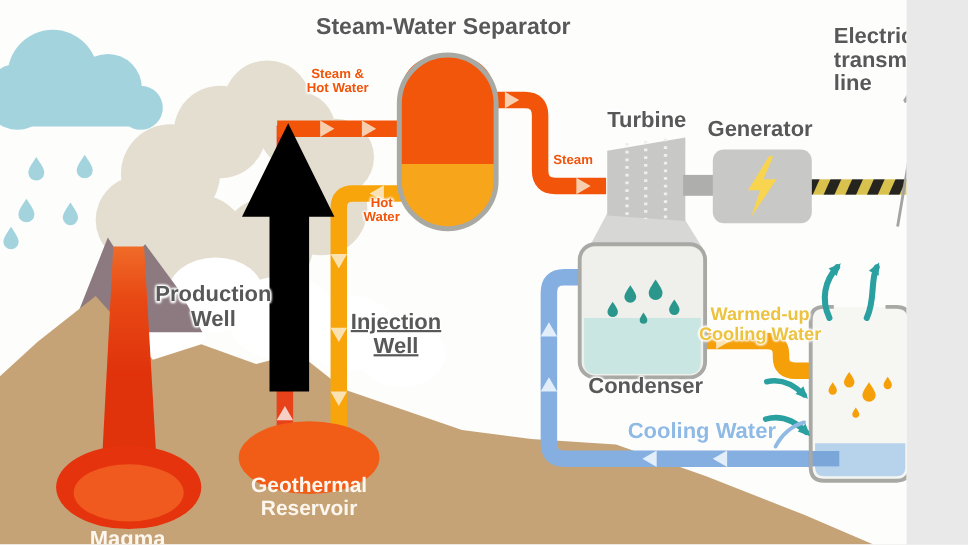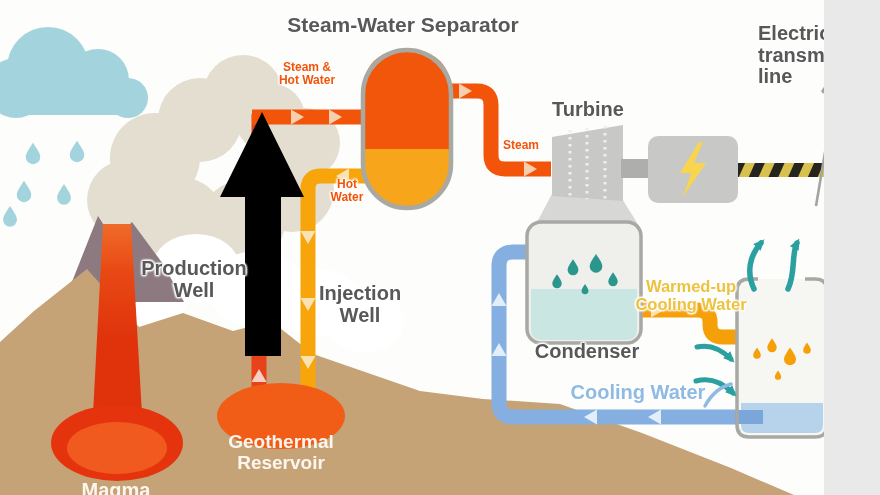--- a/index.html
+++ b/index.html
@@ -202,23 +202,24 @@
 <div class="lbl c gray s21 halo" style="left:403px;top:14px;">Steam-Water Separator</div>
 <div class="lbl gray s20 halo" style="left:758px;top:6px;margin-top:17px;">Electricity
 transmission
 line</div>
 <div class="lbl c red s18 halo" style="left:307px;top:61px;">Steam &amp;
 Hot Water</div>
 <div class="lbl c red s18 halo" style="left:347px;top:178px;">Hot
 Water</div>
 <div class="lbl c red s18 halo" style="left:521px;top:139px;">Steam</div>
 <div class="lbl c gray s20 halo" style="left:588px;top:99px;">Turbine</div>
+<div class="lbl c gray s20 halo" style="left:691px;top:108px;">Generator</div>
 <div class="lbl c gray s20 halo" style="left:194px;top:258px;">Production
 Well</div>
-<div class="lbl c gray s20 halo" style="left:360px;top:283px;">Injection
+<div class="lbl c gray s20 halo" style="left:360px;top:283px;text-decoration:underline;">Injection
 Well</div>
 <div class="lbl c white s19" style="left:281px;top:392px;">Geothermal
 Reservoir</div>
 <div class="lbl c white s20" style="left:116px;top:440px;">Magma</div>
 <div class="lbl c gray s20 halo" style="left:587px;top:341px;">Condenser</div>
 <div class="lbl c amber s16 halo" style="left:691px;top:254px;">Warmed-up
 Cooling Water</div>
 <div class="lbl c blue s20 halo" style="left:638px;top:382px;">Cooling Water</div>
 <div class="lbl gray s20 halo" style="left:846px;top:358px;">Air</div>
 

